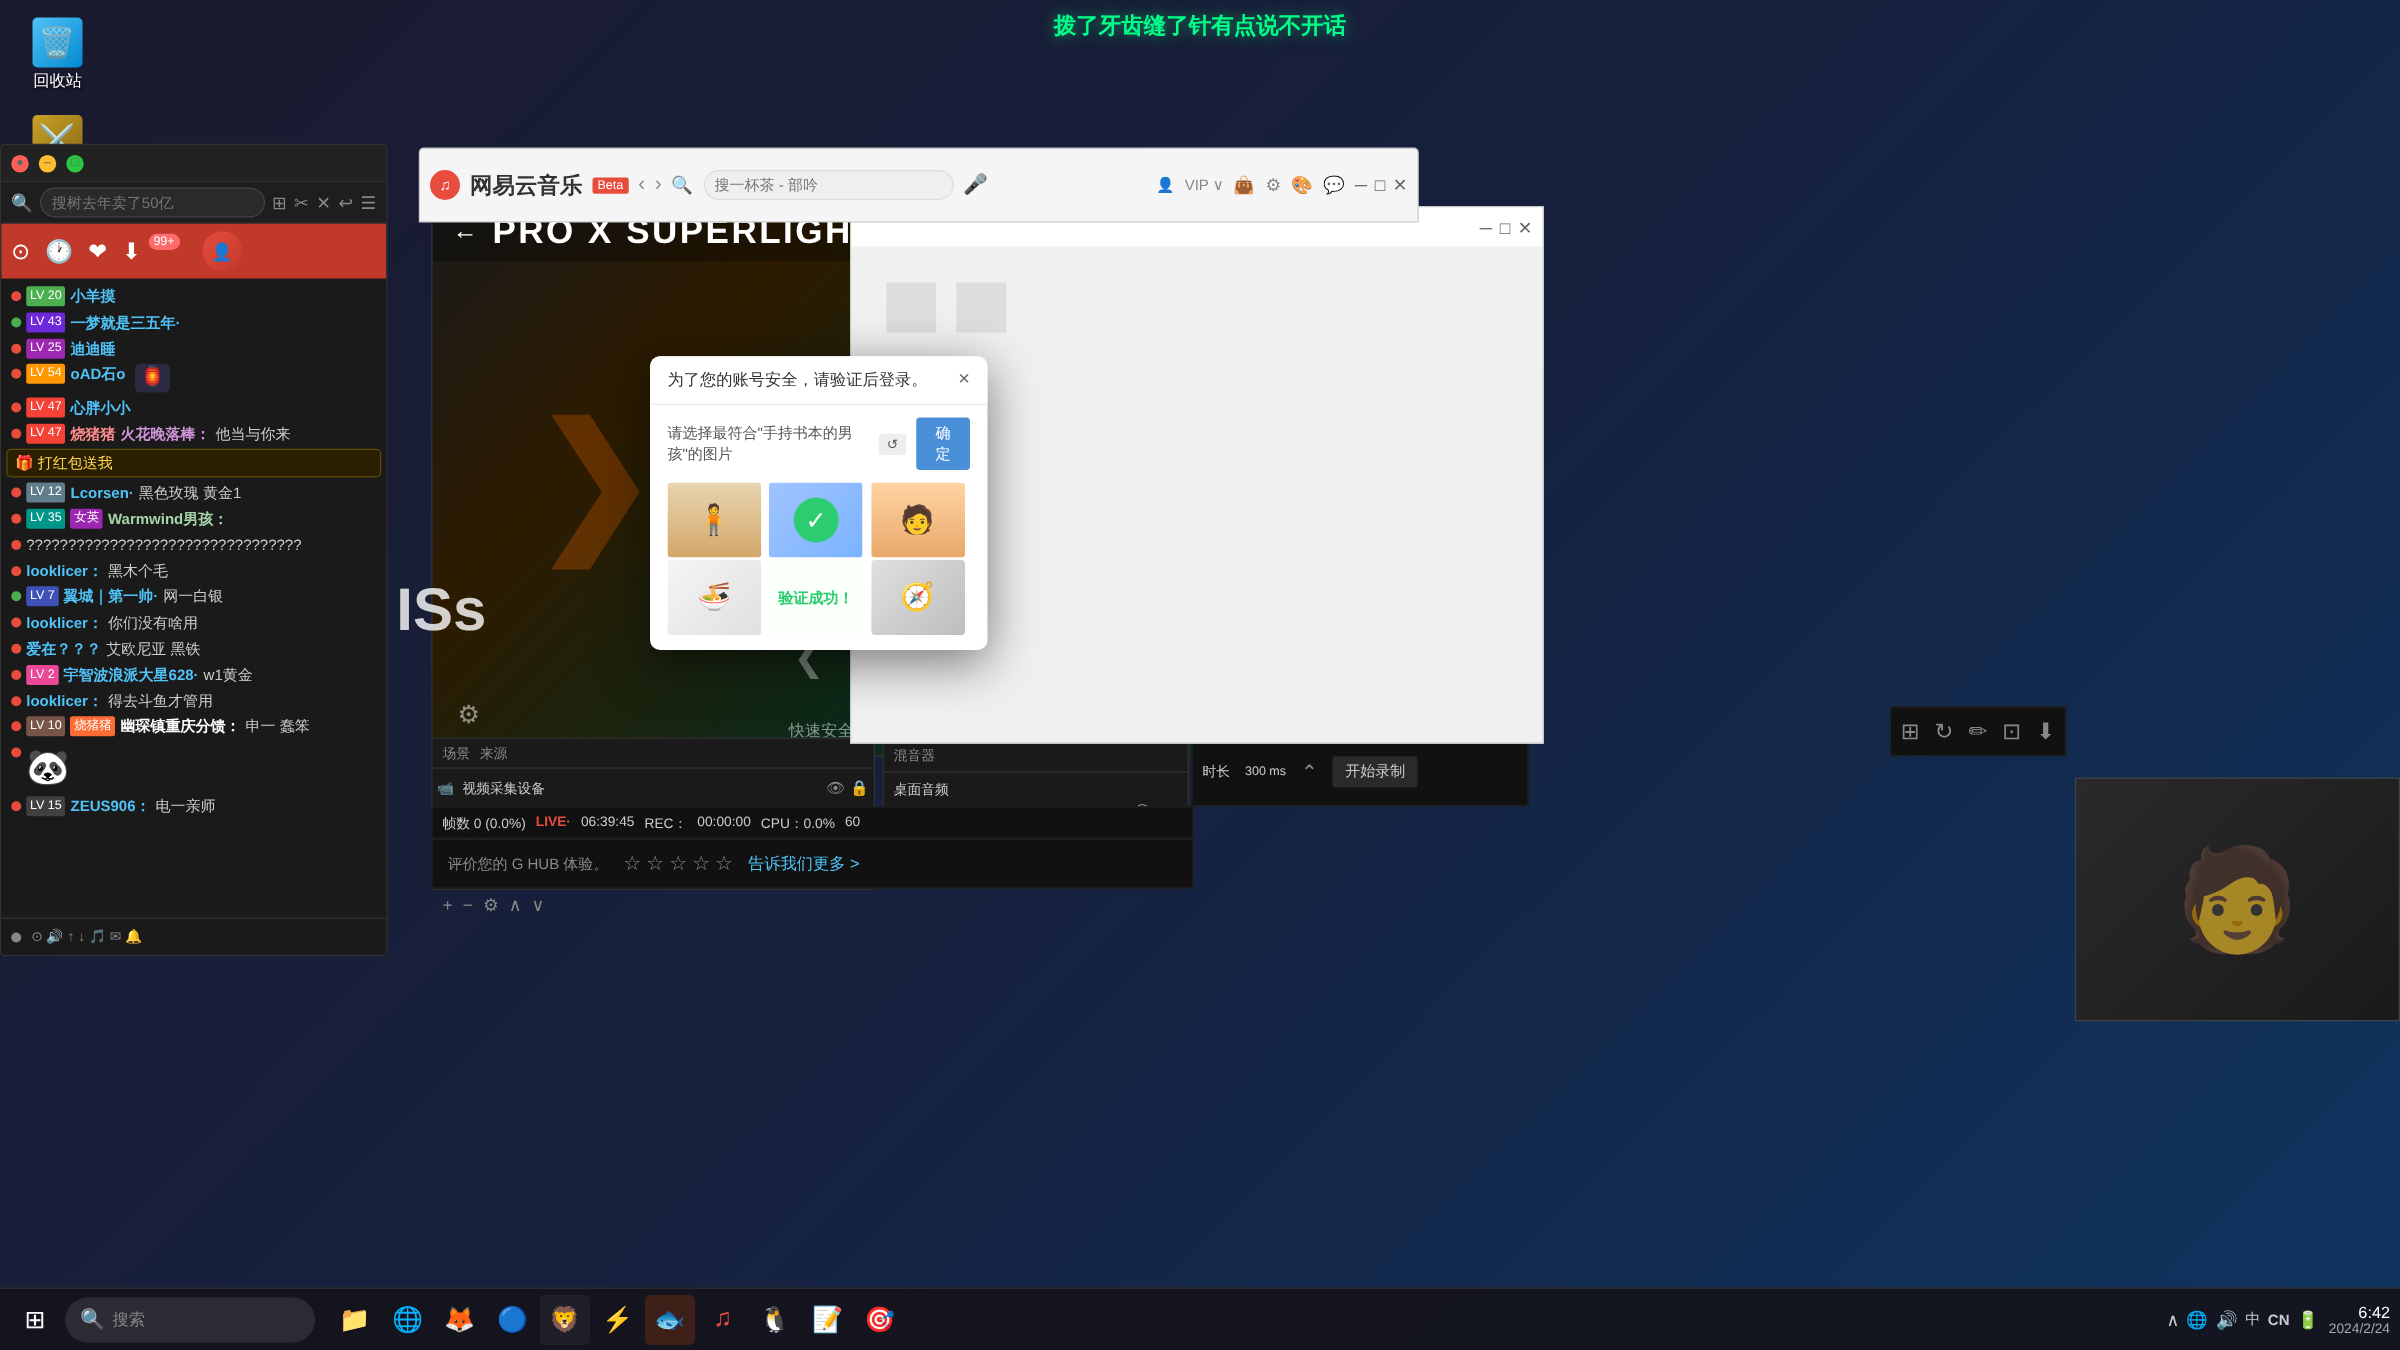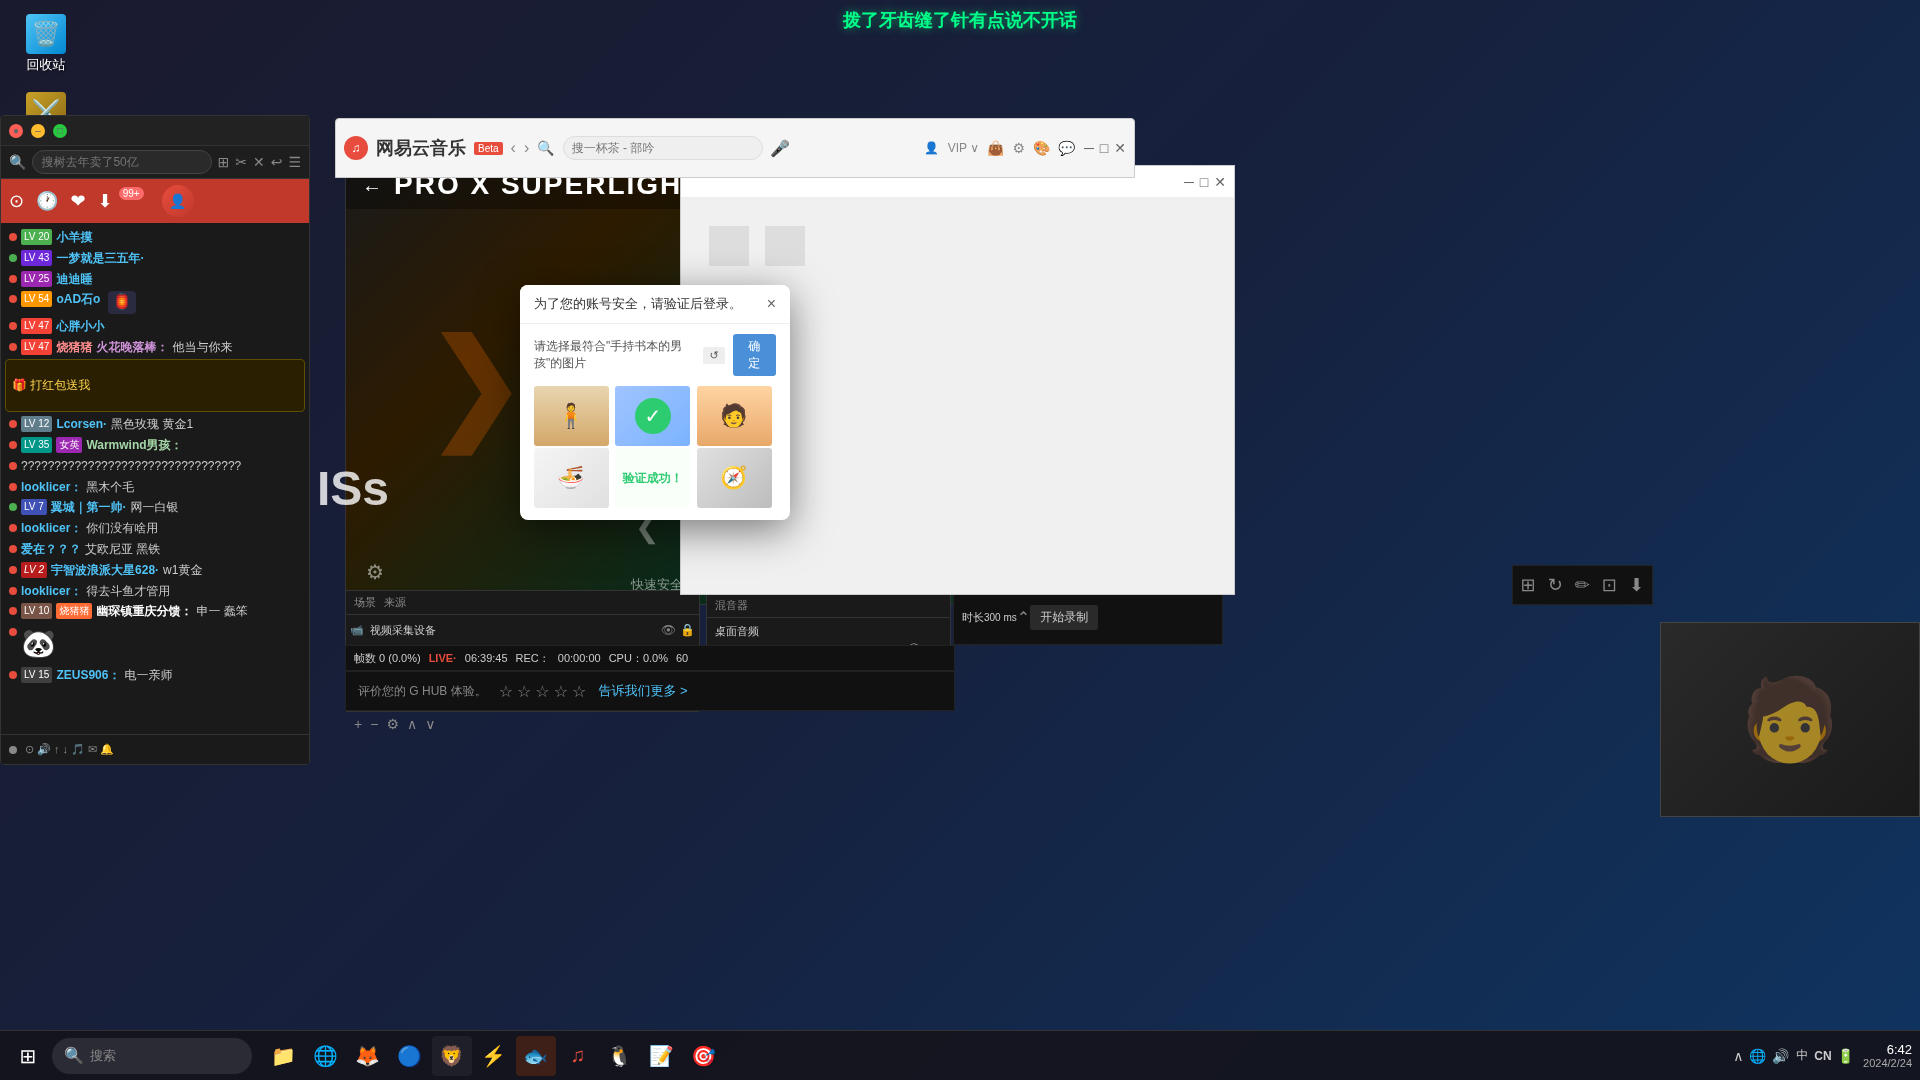--- a/index.html
+++ b/index.html
@@ -200,34 +200,34 @@
     .msg-rank.lv20 { background: #4CAF50; }
     .msg-rank.lv43 { background: #6d28d9; text-align: right; }
     .msg-rank.lv25 { background: #9C27B0; }
     .msg-rank.lv54 { background: #FF9800; }
     .msg-rank.lv47 { background: #F44336; text-align: right; }
     .msg-rank.lv12 { background: #607D8B; }
     .msg-rank.lv35 { background: #009688; }
     .msg-rank.lv7  { background: #3F51B5; }
     .msg-rank.lv10 { background: #795548; }
     .msg-rank.lv15 { background: #404040; }
-    .msg-rank.lv2  { background: #b91c1c; font-style: italic; }
+    .msg-rank.lv2  { background: #ec4899; }
 
     .msg-name { color: #4fc3f7; font-weight: bold; }
     .msg-name.yellow { color: #ffffff; }
     .msg-name.green { color: #a5d6a7; }
     .msg-name.purple { color: #ce93d8; }
     .msg-text { color: #ccc; }
     .msg-gift { color: #ffd54f; }
 
     .msg-special {
       background: #2a1f00;
       border: 1px solid #5d4e00;
       border-radius: 4px;
-      padding: 17px 6px;
+      padding: 2px 6px;
       margin: 2px 0;
     }
 
     .chat-dot {
       width: 8px;
       height: 8px;
       border-radius: 50%;
       background: #e74c3c;
       flex-shrink: 0;
       margin-top: 4px;
@@ -1064,21 +1064,21 @@
         <div style="width:20%; height:100%; background:linear-gradient(90deg, #4CAF50, #8BC34A);"></div>
       </div>
       <div style="display:flex; align-items:center; gap:4px; margin-top:4px;">
         <input type="range" min="0" max="100" value="50" style="flex: 1 1 0%; height: 4px;">
         <span style="color:#888; font-size:14px; cursor:pointer;">🔊</span>
         <span style="color:#888; font-size:12px; cursor:pointer;">⚙</span>
       </div>
     </div>
   </div>
 
-  <div style="position:absolute; top:590px; left:953px; width:270px; height:55px; background:#111; border:1px solid #222; display:flex; align-items:center; padding:0 8px; gap:0;">
+  <div style="position:absolute; top:590px; left:953px; width:270px; height:55px; background:#111; border:1px solid #222; display:flex; align-items:center; padding:0 8px; gap:12px;">
     <span style="font-size:11px; color:#ccc;">时长</span>
     <span style="font-size:10px; color:#ccc;">300 ms</span>
     <span style="color:#888; font-size:16px; cursor:pointer;">⌃</span>
     <button class="record-btn">开始录制</button>
   </div>
 
   <div style="position:absolute; top:645px; left:345px; width:610px; height:26px; background:#111; border:1px solid #222; display:flex; align-items:center; padding:0 8px; gap:8px; font-size:11px; color:#ccc;">
     <span>帧数 0 (0.0%)</span>
     <span class="live-indicator">LIVE·</span>
     <span>06:39:45</span>

